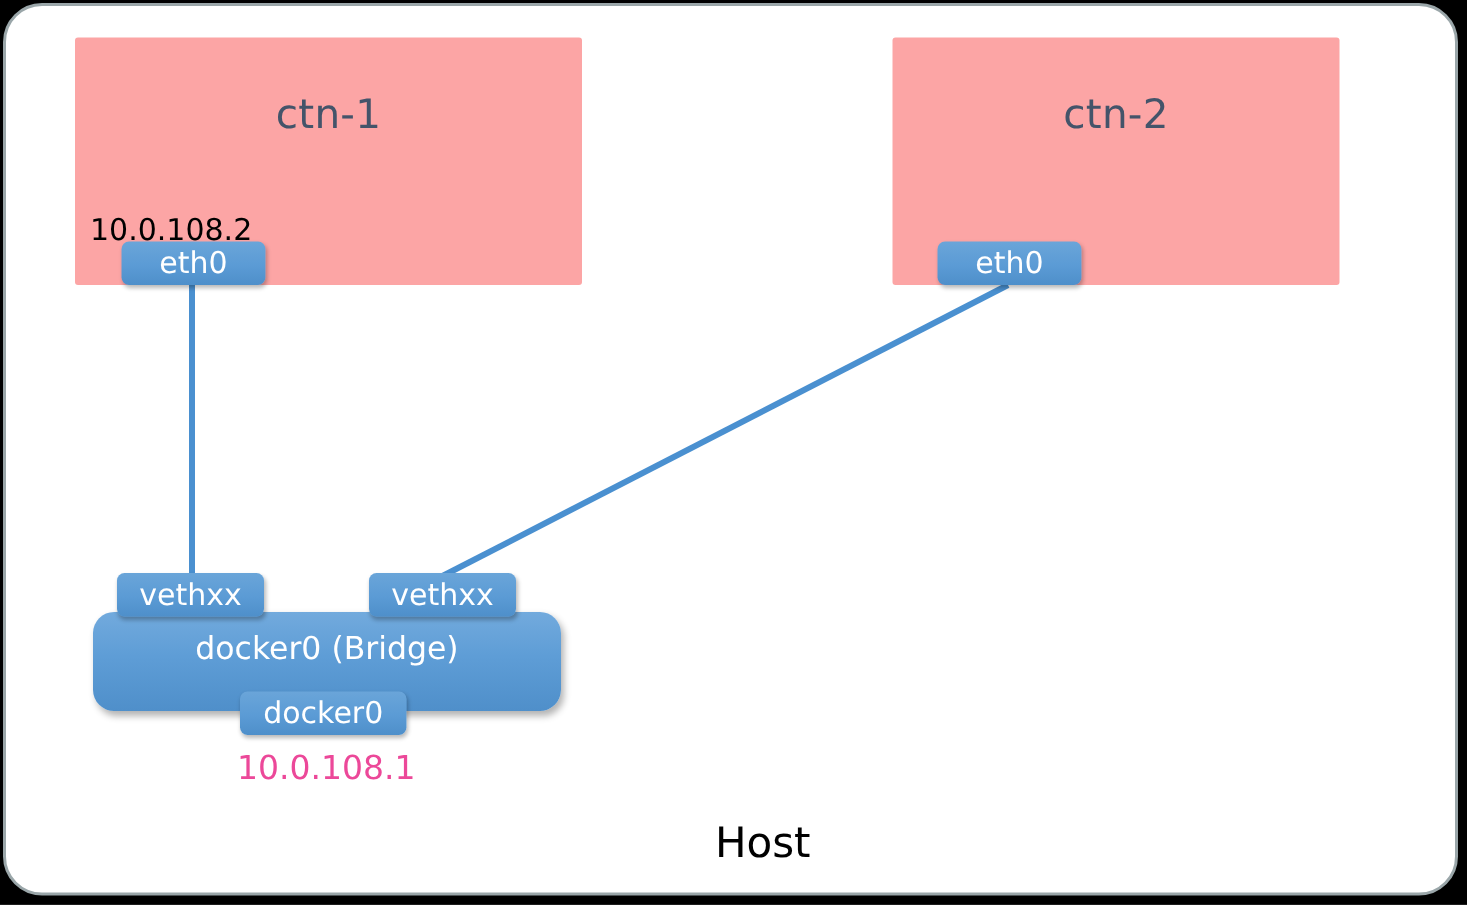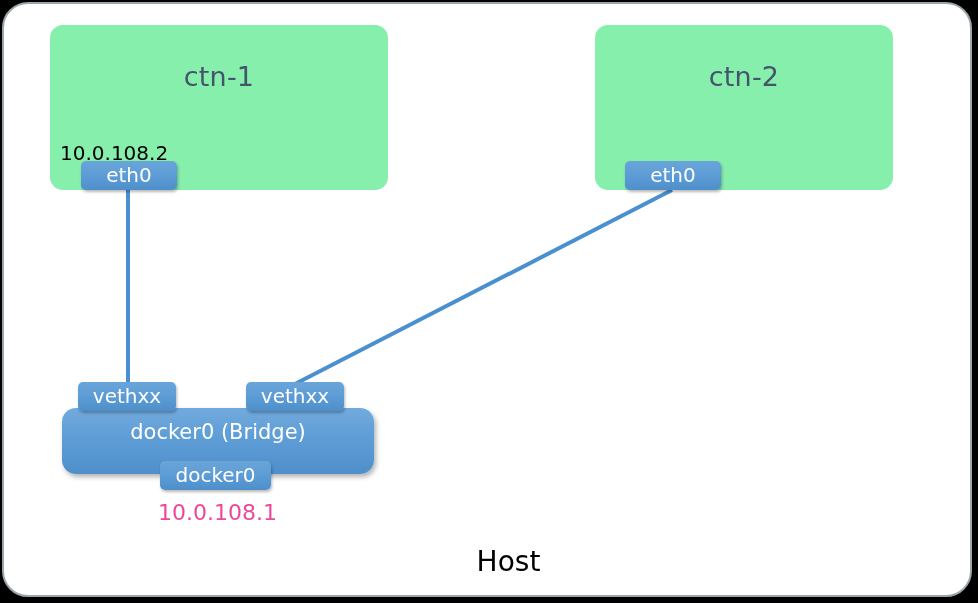--- a/index.html
+++ b/index.html
@@ -41,22 +41,22 @@
     left: 0;
     top: 0;
     width: 978px;
     height: 603px;
     pointer-events: none;
   }
 
   
   .container-box {
     position: absolute;
-    background: #86efac;
-    border-radius: 13px;
+    background: #fca5a5;
+    border-radius: 2px;
   }
   .container-title {
     position: absolute;
     left: 0;
     right: 0;
     top: 36px;
     text-align: center;
     font-size: 27px;
     color: #44546a;
     letter-spacing: 0.2px;

